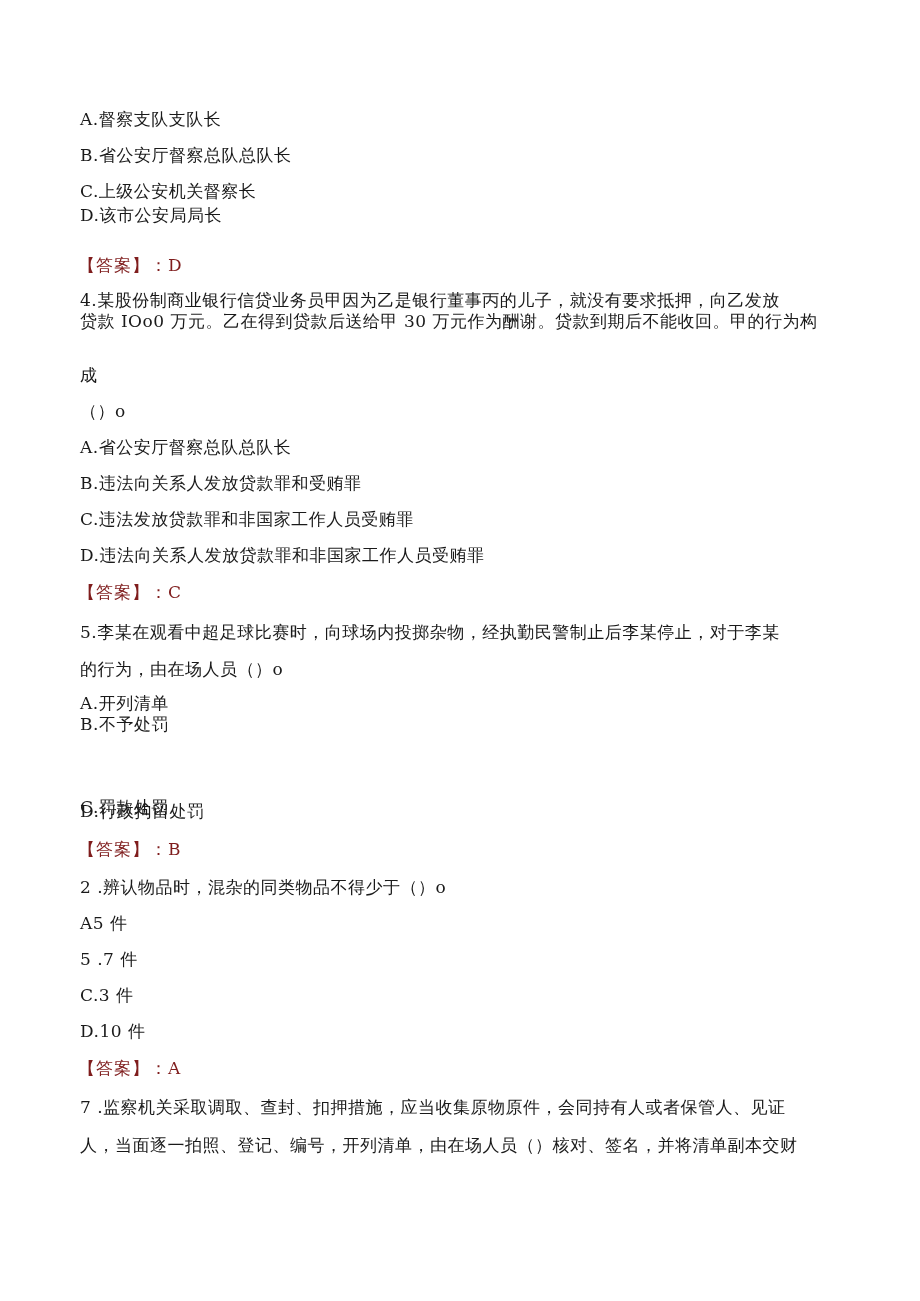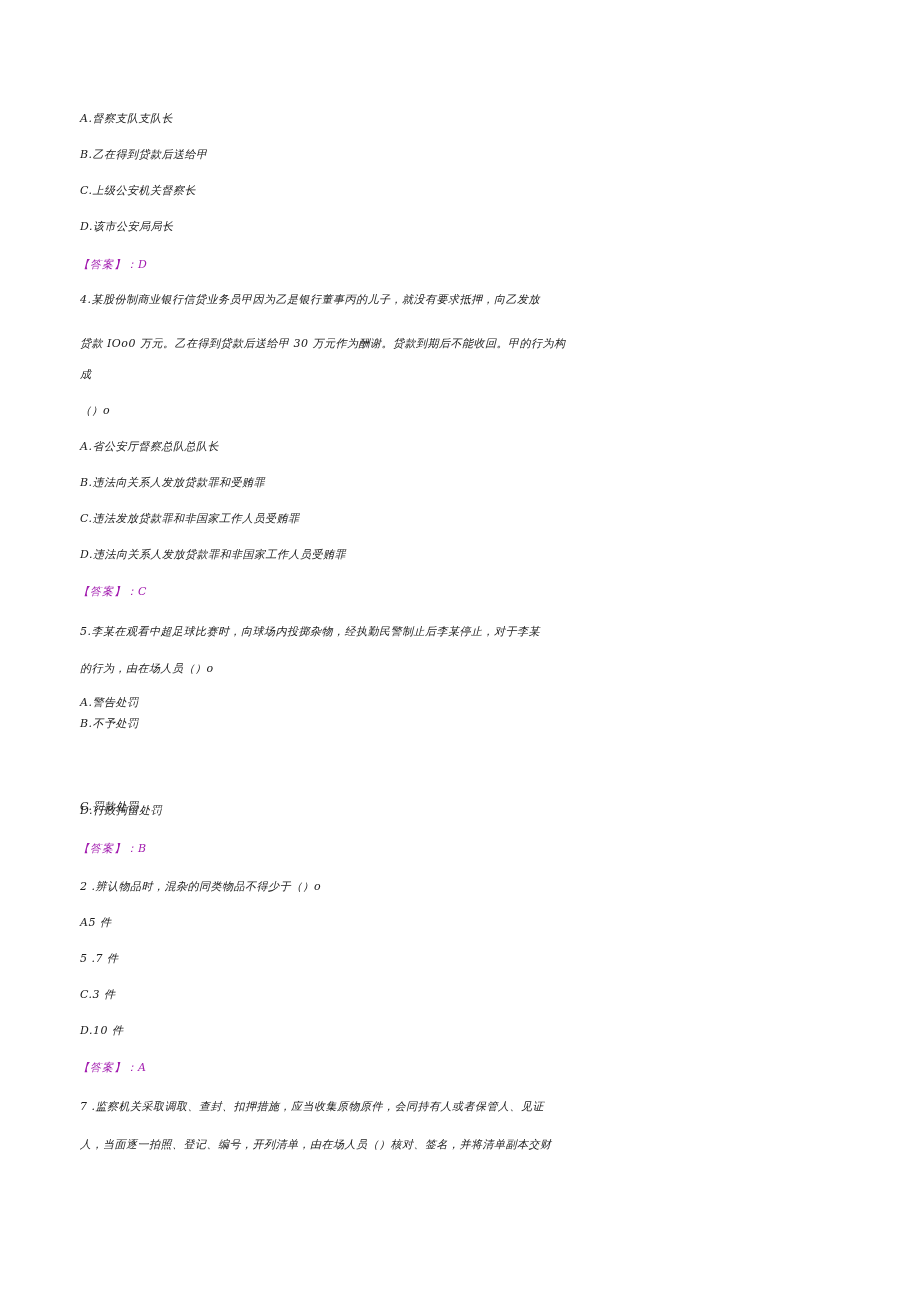--- a/index.html
+++ b/index.html
@@ -1,50 +1,50 @@
 <!DOCTYPE html>
 <html><head>
 <meta charset="utf-8">
 <style>
   html, body { margin: 0; padding: 0; background: #ffffff; }
   body { width: 920px; height: 1301px; position: relative; overflow: hidden;
          font-family: "DejaVu Serif", "Liberation Serif", serif; color: #1a1a1a; }
   .page { position: absolute; left: 80px; top: 0; width: 770px; }
-  .line { position: absolute; left: 0; font-size: 11px; line-height: 22px; white-space: nowrap; letter-spacing: 0.5px; font-style: italic; }
-  .answer { color: #a21caf; left: -2px; }
+  .line { position: absolute; left: 0; font-size: 17px; line-height: 22px; white-space: nowrap; letter-spacing: 0.5px; }
+  .answer { color: #7f1d1d; left: -2px; }
   .answer .lbl { letter-spacing: 1px; }
 </style>
 </head>
 <body>
 
 <div class="page">
 
   <div class="line" style="top:108px">A.督察支队支队长</div>
-  <div class="line" style="top:144px">B.乙在得到贷款后送给甲</div>
+  <div class="line" style="top:144px">B.省公安厅督察总队总队长</div>
   <div class="line" style="top:180px">C.上级公安机关督察长</div>
-  <div class="line" style="top:216px">D.该市公安局局长</div>
+  <div class="line" style="top:204px">D.该市公安局局长</div>
   <div class="line answer" style="top:254px">
     <span class="lbl">【答案】：</span><span>D</span>
   </div>
 
   <div class="line" style="top:289px">4.某股份制商业银行信贷业务员甲因为乙是银行董事丙的儿子，就没有要求抵押，向乙发放</div>
-  <div class="line" style="top:333px">贷款 IOo0 万元。乙在得到贷款后送给甲 30 万元作为酬谢。贷款到期后不能收回。甲的行为构</div>
+  <div class="line" style="top:310px">贷款 IOo0 万元。乙在得到贷款后送给甲 30 万元作为酬谢。贷款到期后不能收回。甲的行为构</div>
   <div class="line" style="top:364px">成</div>
   <div class="line" style="top:400px">（）o</div>
   <div class="line" style="top:436px">A.省公安厅督察总队总队长</div>
   <div class="line" style="top:472px">B.违法向关系人发放贷款罪和受贿罪</div>
   <div class="line" style="top:508px">C.违法发放贷款罪和非国家工作人员受贿罪</div>
   <div class="line" style="top:544px">D.违法向关系人发放贷款罪和非国家工作人员受贿罪</div>
   <div class="line answer" style="top:581px">
     <span class="lbl">【答案】：</span><span>C</span>
   </div>
 
   <div class="line" style="top:621px">5.李某在观看中超足球比赛时，向球场内投掷杂物，经执勤民警制止后李某停止，对于李某</div>
   <div class="line" style="top:658px">的行为，由在场人员（）o</div>
-  <div class="line" style="top:692px">A.警告处罚</div>
+  <div class="line" style="top:692px">A.开列清单</div>
   <div class="line" style="top:713px">B.不予处罚</div>
   <div class="line" style="top:796px">C.罚款处罚</div>
   <div class="line" style="top:800px">D.行政拘留处罚</div>
   <div class="line answer" style="top:838px">
     <span class="lbl">【答案】：</span><span>B</span>
   </div>
 
   <div class="line" style="top:876px">2  .辨认物品时，混杂的同类物品不得少于（）o</div>
   <div class="line" style="top:912px">A5 件</div>
   <div class="line" style="top:948px">5  .7 件</div>

